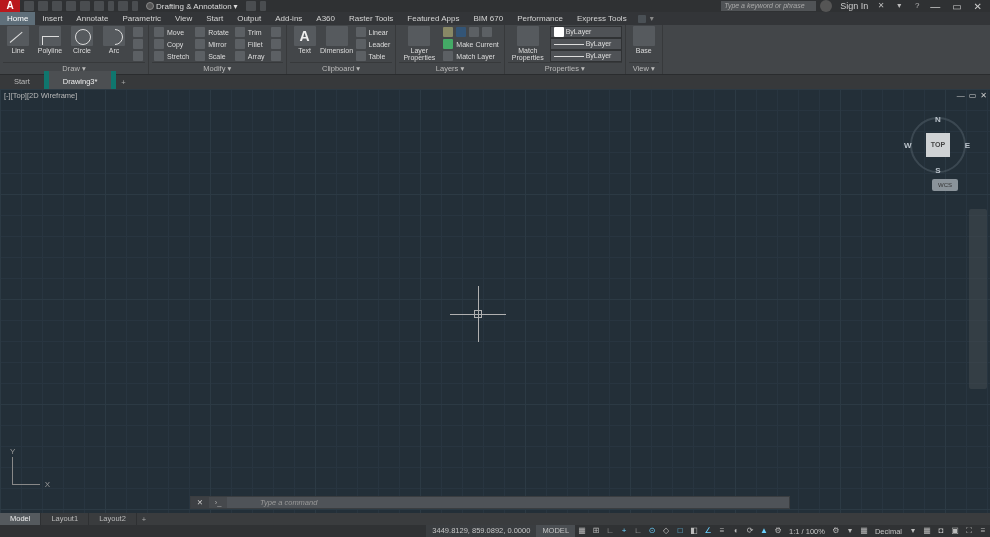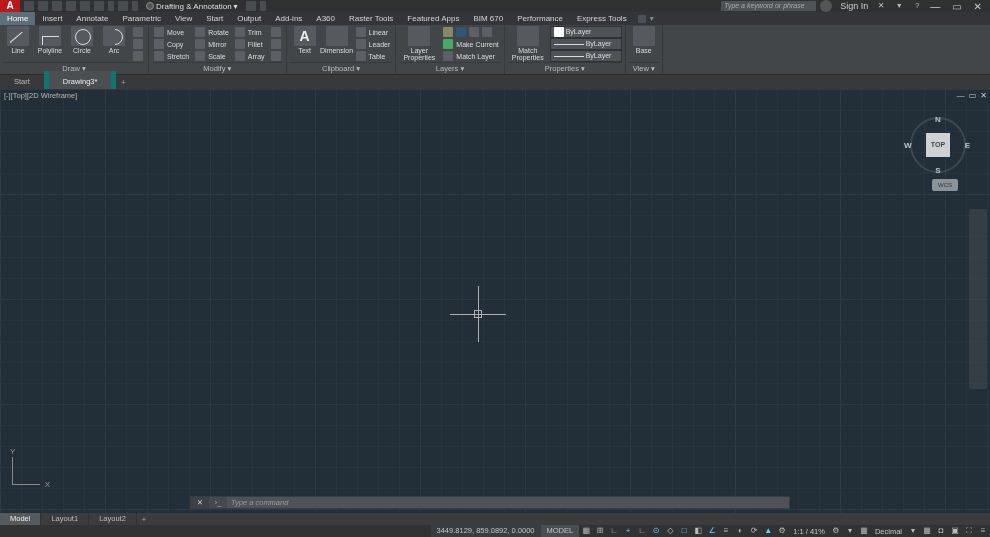--- a/index.html
+++ b/index.html
@@ -78,21 +78,21 @@
 .vc-dir { position: absolute; font-size: 8px; color: #bcc4cc; font-weight: bold; }
 .vc-n { top: -2px; left: 50%; transform: translateX(-50%); }
 .vc-s { bottom: -2px; left: 50%; transform: translateX(-50%); }
 .vc-e { right: -4px; top: 50%; transform: translateY(-50%); }
 .vc-w { left: -6px; top: 50%; transform: translateY(-50%); }
 .wcs-badge { position: absolute; right: 32px; top: 90px; width: 26px; height: 12px; background: #8a939a; border-radius: 2px; font-size: 6px; color: #333; text-align: center; line-height: 12px; }
 .navbar { position: absolute; right: 3px; top: 120px; width: 18px; height: 180px; background: #444a50; border-radius: 2px; opacity: .55; }
 .cmdline { position: absolute; left: 190px; right: 200px; bottom: 4px; height: 13px; display: flex; align-items: center; background: #4f5358; border: 1px solid #3a3d40; font-size: 7.5px; }
 .cmd-x { width: 18px; text-align: center; color: #ccc; background: #3d4044; height: 100%; line-height: 11px; }
 .cmd-chevron { width: 18px; text-align: center; color: #aaa; background: #46494d; height: 100%; line-height: 11px; }
-.cmd-input { flex: 1; color: #9a9a9a; font-style: italic; padding-left: 4px; }
+.cmd-input { flex: 1; color: #9a9a9a; font-style: italic; padding-left: 4px; margin-left: 29px; }
 
 
 .layouttabs { position: absolute; left: 0; bottom: 12px; height: 12px; display: flex; font-size: 7.5px; align-items: center; background: #3a3c3e; width: 100%; }
 .ltab { padding: 0 10px; height: 12px; line-height: 12px; color: #bbb; border-right: 1px solid #2e3032; }
 .ltab.active { background: #555a5e; color: #eee; }
 
 
 .status { position: absolute; left: 0; right: 0; bottom: 0; height: 12px; background: #303234; display: flex; align-items: center; font-size: 7.5px; color: #c5c5c5; }
 .status .sp { flex: 1; }
 .status .coords { padding: 0 6px; background: #3a3d40; height: 12px; line-height: 12px; }
@@ -396,21 +396,21 @@
   <div class="sico on">⊙</div>
   <div class="sico">◇</div>
   <div class="sico on">□</div>
   <div class="sico">◧</div>
   <div class="sico on">∠</div>
   <div class="sico">≡</div>
   <div class="sico">◐</div>
   <div class="sico">⟳</div>
   <div class="sico on">▲</div>
   <div class="sico">⚙</div>
-  <div class="txt">1:1 / 41%</div>
+  <div class="txt">1:1 / 100%</div>
   <div class="sico">⚙</div>
   <div class="sico">▾</div>
   <div class="sico">▦</div>
   <div class="txt">Decimal</div>
   <div class="sico">▾</div>
   <div class="sico">▦</div>
   <div class="sico">◘</div>
   <div class="sico">▣</div>
   <div class="sico">⛶</div>
   <div class="sico">≡</div>

